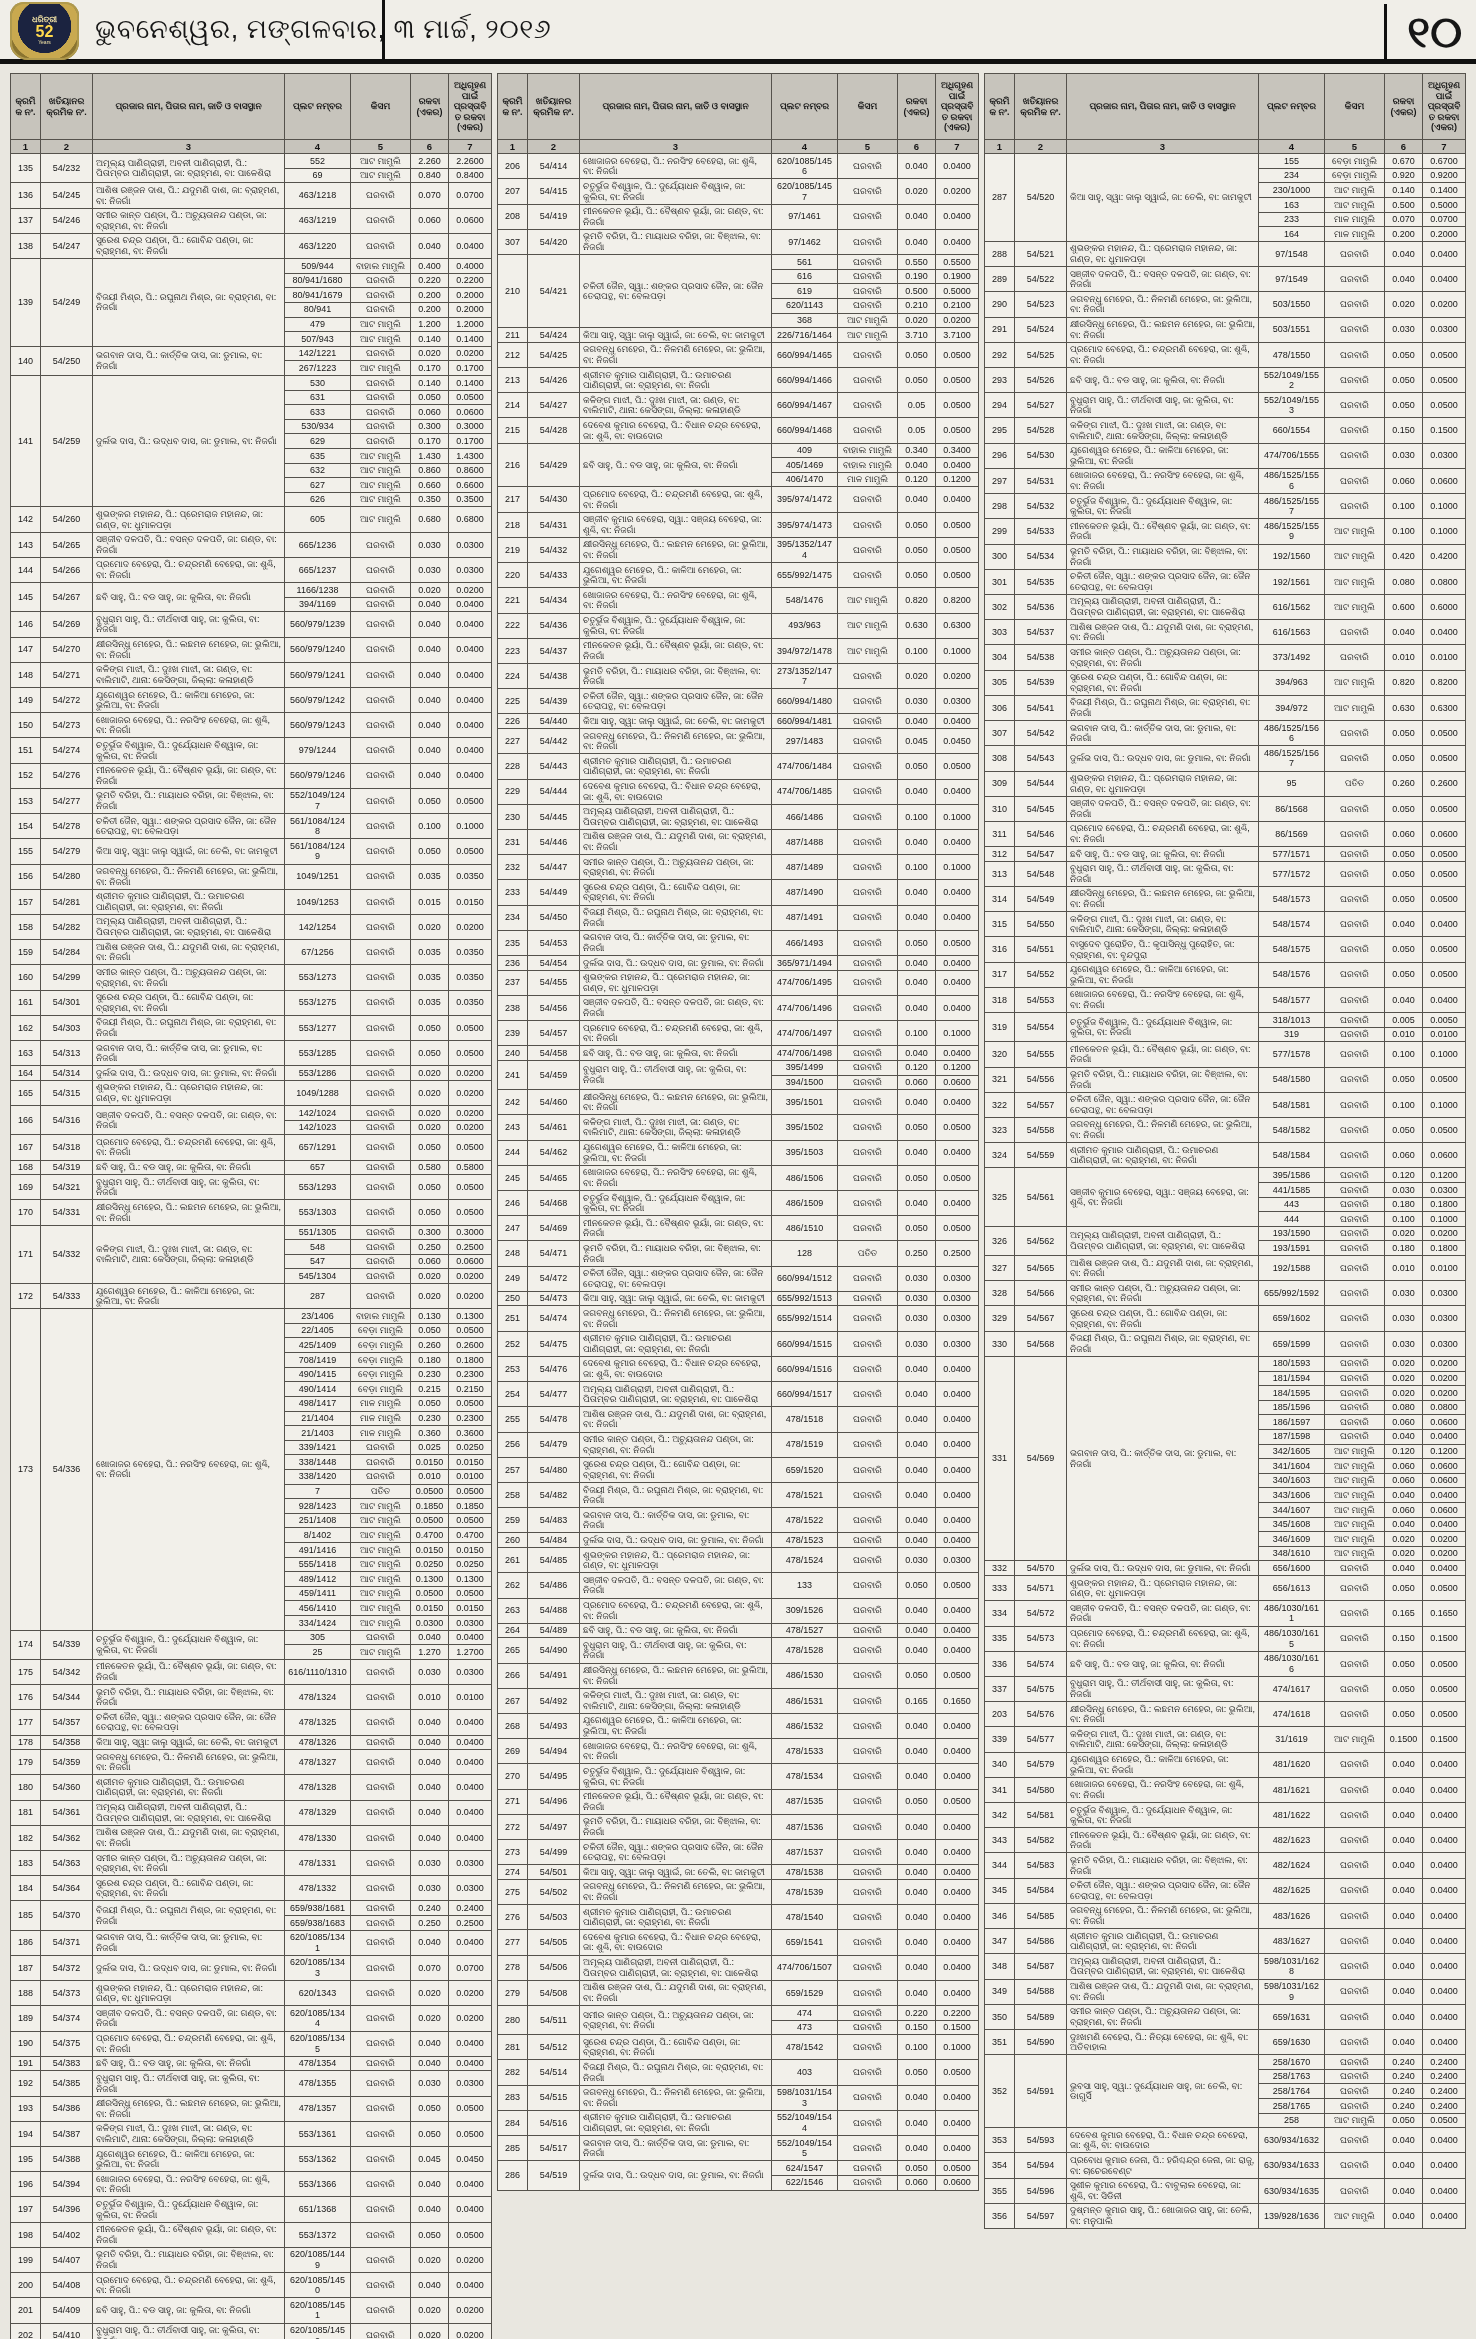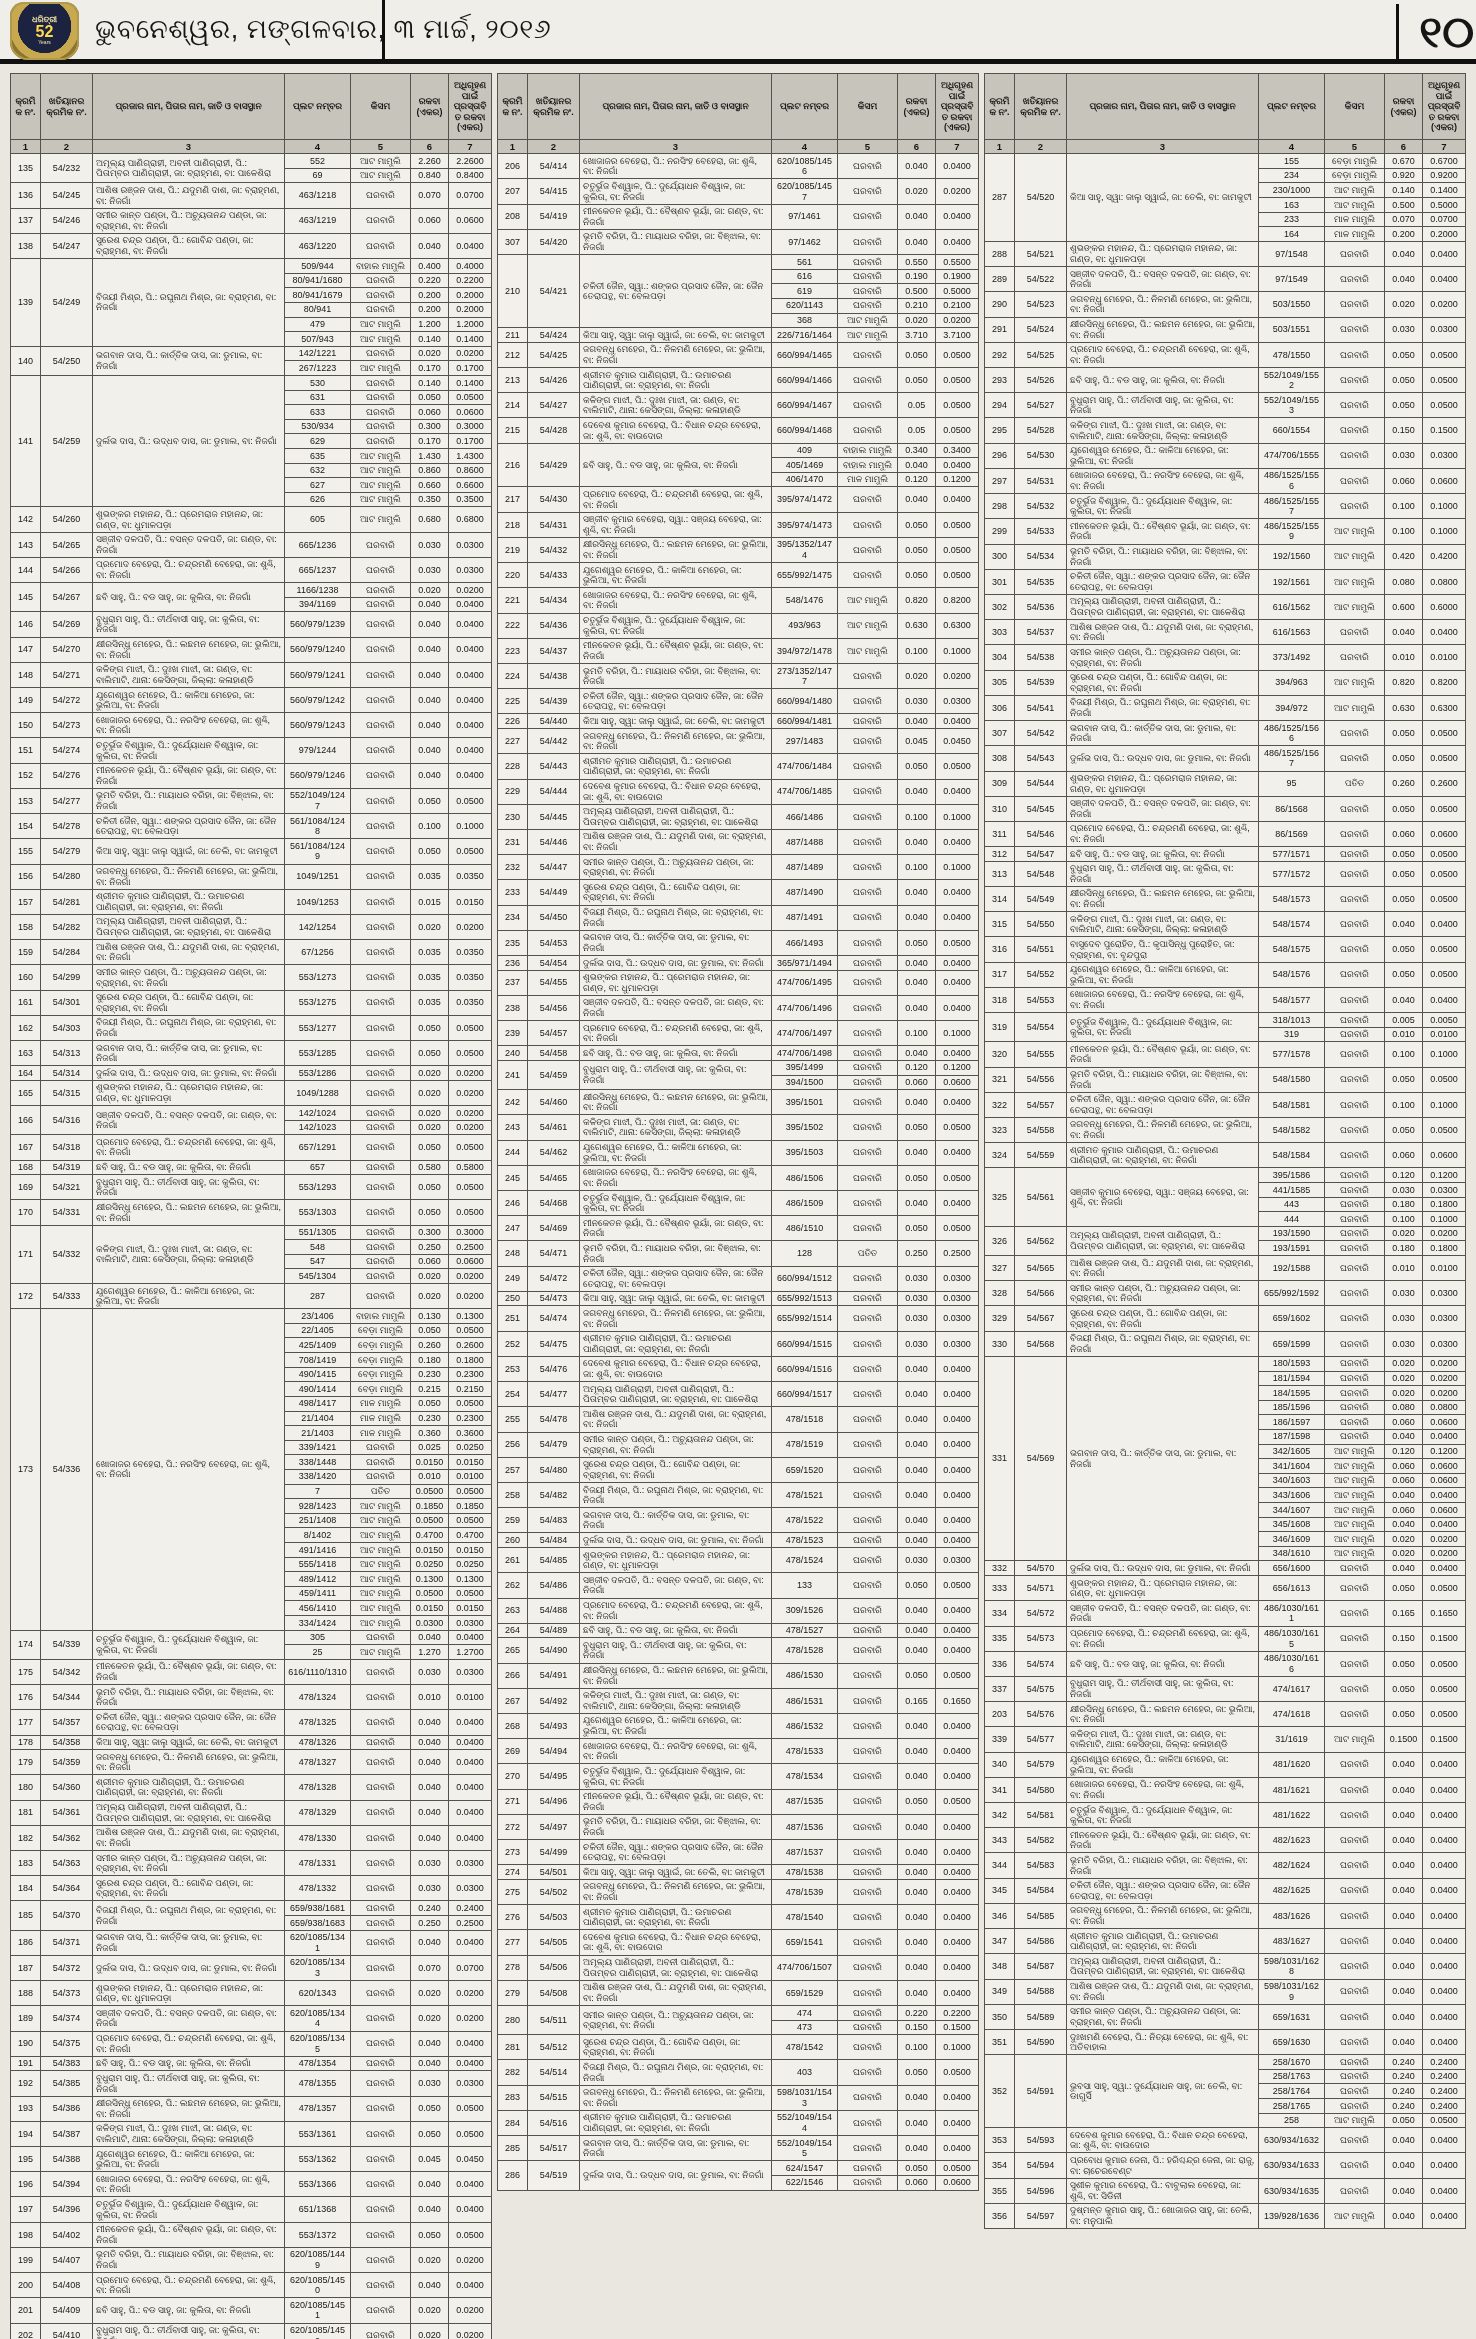--- a/index.html
+++ b/index.html
@@ -15,21 +15,21 @@
     width:69px; height:58px; margin-left:10px; margin-top:2px; flex:0 0 auto;
     background:radial-gradient(circle at 50% 42%, #1b2340 0 55%, #c9a94f 56% 72%, #8a7430 73% 100%);
     border-radius:14px 14px 18px 18px; display:flex; flex-direction:column; align-items:center; justify-content:center;
     box-shadow:0 0 0 2px #b09a4d inset;
   }
   .logo-top { font-size:8px; color:#f5e6a8; font-weight:bold; line-height:1; }
   .logo-num { font-size:16px; color:#ffd94d; font-weight:bold; line-height:1; }
   .logo-sub { font-size:5px; color:#f5e6a8; line-height:1; }
   .masthead-title { font-size:27px; font-weight:normal; margin-left:16px; letter-spacing:0.5px; }
   .masthead-vline { position:absolute; left:382px; top:0; width:3px; height:64px; background:#101010; }
-  .pageno-wrap { position:absolute; right:2px; top:0; height:64px; display:flex; align-items:center; }
+  .pageno-wrap { position:absolute; right:14px; top:0; height:64px; display:flex; align-items:center; }
   .pageno-line { display:inline-block; width:3px; height:56px; background:#101010; margin-right:20px; }
   .pageno { font-size:44px; font-weight:bold; line-height:1; }
   
   .content { display:flex; justify-content:space-between; padding:9px 10px 0 10px; align-items:flex-start; }
   table { border-collapse:collapse; table-layout:fixed; width:481px; background:#f2f0ea; }
   th, td { border:1px solid #55524c; font-size:9px; line-height:1.18; padding:1.5px 3px; vertical-align:middle; word-wrap:break-word; }
   thead th { background:#c7c4bc; font-weight:bold; text-align:center; font-size:9px; padding:6px 2px; }
   thead .numrow th { padding:1px 2px; font-size:9.5px; }
   td.c-sl, td.c-kh { text-align:center; }
   td.c-plot, td.c-kisam { text-align:center; }

